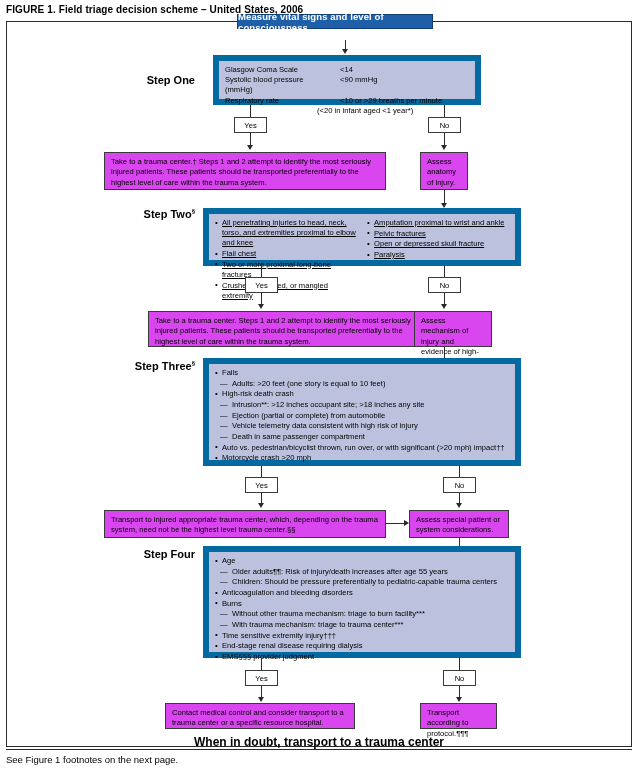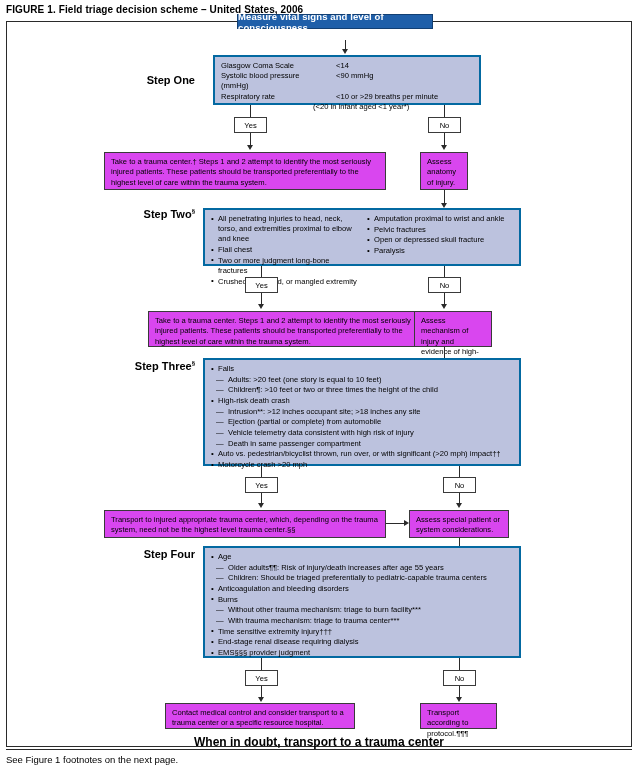--- a/index.html
+++ b/index.html
@@ -42,21 +42,21 @@
     border:1px solid #123f73;
     color:#ffffff;
     font-size:9.5px;
     font-weight:bold;
     display:flex;align-items:center;justify-content:center;
     letter-spacing:.1px;
   }
 
   .crit-box{
     background:#bcc2de;
-    border:2px solid #0369a1;
+    border:6px solid #0369a1;
     font-size:7.6px;
     line-height:1.34;
     padding:4px 6px;
   }
 
   .plain-box{
     background:#d946ef;
     border:1px solid #3a3a3a;
     font-size:7.6px;
     line-height:1.38;
@@ -107,21 +107,21 @@
     content:"\2022";position:absolute;left:0;top:-0.5px;font-size:8px;
   }
   ul.crit li .sub{
     display:block;position:relative;padding-left:10px;margin-top:.5px;
   }
   ul.crit li .sub::before{
     content:"\2014";position:absolute;left:-2px;top:0;
   }
   .sup{font-size:6px;vertical-align:super;line-height:0;}
   .col2{display:flex;gap:10px;}
-  .col2 > div{flex:1;}
+  .col2 > div{flex:1;text-decoration:underline;}
 
   .kv{display:flex;}
   .kv .k{width:92px;flex:none;}
   .kv .v{flex:1;margin-left:23px;}
   .indent-v{padding-left:92px;}
 </style>
 </head>
 <body>
 
 <div class="page">
@@ -171,21 +171,21 @@
   <div class="arrow-down" style="left:440.5px;top:203px;"></div>
 
   <div class="step-label" style="left:95px;top:208px;width:100px;"><span>Step Two</span><span class="sup">§</span></div>
 
   <div class="abs crit-box" style="left:203px;top:208px;width:318px;height:58px;">
     <div class="col2">
       <div>
         <ul class="crit">
           <li>All penetrating injuries to head, neck, torso, and extremities proximal to elbow and knee</li>
           <li>Flail chest</li>
-          <li>Two or more judgment long-bone fractures</li>
+          <li>Two or more proximal long-bone fractures</li>
           <li>Crushed, degloved, or mangled extremity</li>
         </ul>
       </div>
       <div>
         <ul class="crit">
           <li>Amputation proximal to wrist and ankle</li>
           <li>Pelvic fractures</li>
           <li>Open or depressed skull fracture</li>
           <li>Paralysis</li>
         </ul>
@@ -210,21 +210,20 @@
   <div class="vline" style="left:444px;top:347px;height:13px;"></div>
   <div class="arrow-down" style="left:440.5px;top:359px;"></div>
 
   <div class="step-label" style="left:85px;top:360px;width:110px;"><span>Step Three</span><span class="sup">§</span></div>
 
   <div class="abs crit-box" style="left:203px;top:358px;width:318px;height:108px;">
     <ul class="crit">
       <li>
         <span>Falls</span>
         <span class="sub">Adults: &gt;20 feet (one story is equal to 10 feet)</span>
-        <span class="sub">Children¶: &gt;10 feet or two or three times the height of the child</span>
       </li>
       <li>
         <span>High-risk death crash</span>
         <span class="sub">Intrusion**: &gt;12 inches occupant site; &gt;18 inches any site</span>
         <span class="sub">Ejection (partial or complete) from automobile</span>
         <span class="sub">Vehicle telemetry data consistent with high risk of injury</span>
         <span class="sub">Death in same passenger compartment</span>
       </li>
       <li>Auto vs. pedestrian/bicyclist thrown, run over, or with significant (&gt;20 mph) impact††</li>
       <li>Motorcycle crash &gt;20 mph</li>
@@ -251,21 +250,21 @@
   <div class="vline" style="left:459px;top:538px;height:12px;"></div>
   <div class="arrow-down" style="left:455.5px;top:549px;"></div>
 
   <div class="step-label" style="left:95px;top:548px;width:100px;">Step Four</div>
 
   <div class="abs crit-box" style="left:203px;top:546px;width:318px;height:112px;">
     <ul class="crit">
       <li>
         <span>Age</span>
         <span class="sub">Older adults¶¶: Risk of injury/death increases after age 55 years</span>
-        <span class="sub">Children: Should be triaged preferentially to pediatric-capable trauma centers</span>
+        <span class="sub">Children: Should be pressure preferentially to pediatric-capable trauma centers</span>
       </li>
       <li>Anticoagulation and bleeding disorders</li>
       <li>
         <span>Burns</span>
         <span class="sub">Without other trauma mechanism: triage to burn facility***</span>
         <span class="sub">With trauma mechanism: triage to trauma center***</span>
       </li>
       <li>Time sensitive extremity injury†††</li>
       <li>End-stage renal disease requiring dialysis</li>
       <li>EMS§§§ provider judgment</li>

